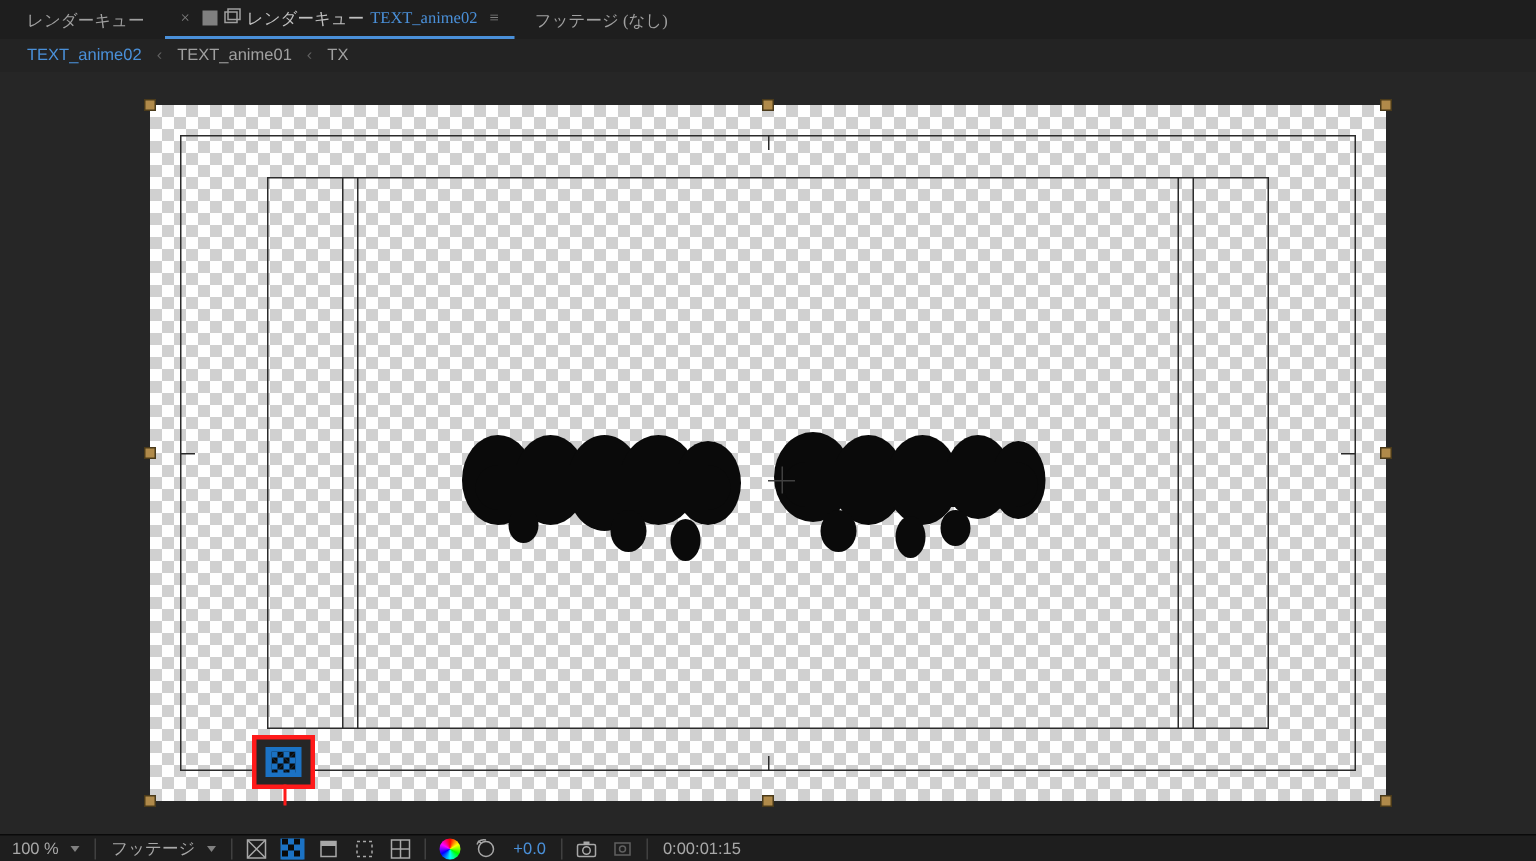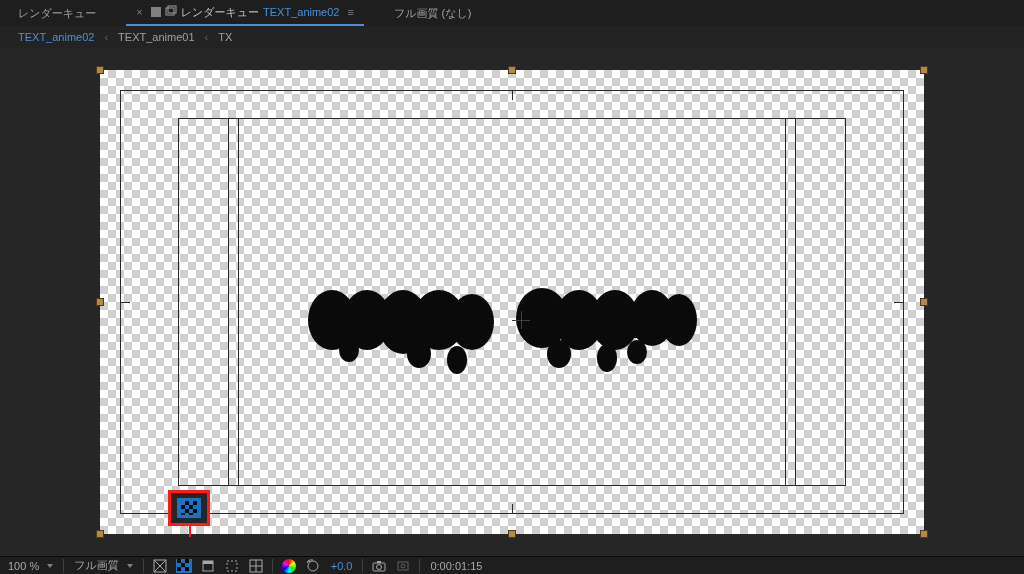--- a/index.html
+++ b/index.html
@@ -12,21 +12,22 @@
   width: 1024px;
   height: 574px;
 }
 
 
 .top-tabs {
   height: 26px;
   background: #1e1e1e;
   display: flex;
   padding-left: 8px;
-  gap: 20px;
+  gap: 4px;
+  font-family: Liberation Serif, serif;
 }
 .top-tab {
   padding: 4px 10px;
   color: #a0a0a0;
   display: flex;
   align-items: center;
   gap: 4px;
   cursor: default;
 }
 .top-tab.active {
@@ -247,21 +248,21 @@
       <svg class="comp-icon" viewBox="0 0 12 12">
           <rect x="1" y="3" width="8" height="7" fill="none" stroke="#a0a0a0"></rect>
           <rect x="3" y="1" width="8" height="7" fill="none" stroke="#a0a0a0"></rect>
         </svg>
     </span>
     <span>レンダーキュー</span>
     <span class="comp-name">TEXT_anime02</span>
     <span class="menu-icon">≡</span>
   </div>
   <div class="top-tab">
-    <span>フル画質 (なし)</span>
+    <span>フッテージ (なし)</span>
   </div>
 </div>
 
 <div class="breadcrumb">
   <span class="crumb">TEXT_anime02</span>
   <span class="crumb-sep">‹</span>
   <span class="crumb secondary">TEXT_anime01</span>
   <span class="crumb-sep">‹</span>
   <span class="crumb secondary">TX</span>
 </div>
@@ -328,21 +329,21 @@
     <div class="highlight-line"></div>
   </div>
 </div>
 
 <div class="status-bar">
   <div class="sb-item sb-dropdown">
     <span>100 %</span>
   </div>
   <div class="sb-divider"></div>
   <div class="sb-item sb-dropdown">
-    <span>フル画質</span>
+    <span>フッテージ</span>
   </div>
   <div class="sb-divider"></div>
 
   <div class="sb-icon">
     <svg viewBox="0 0 14 14">
         <rect x="1" y="1" width="12" height="12" fill="none" stroke="#a8a8a8"></rect>
         <path d="M1 1 L13 13 M13 1 L1 13" stroke="#a8a8a8"></path>
       </svg>
   </div>
   <div class="sb-icon active">

